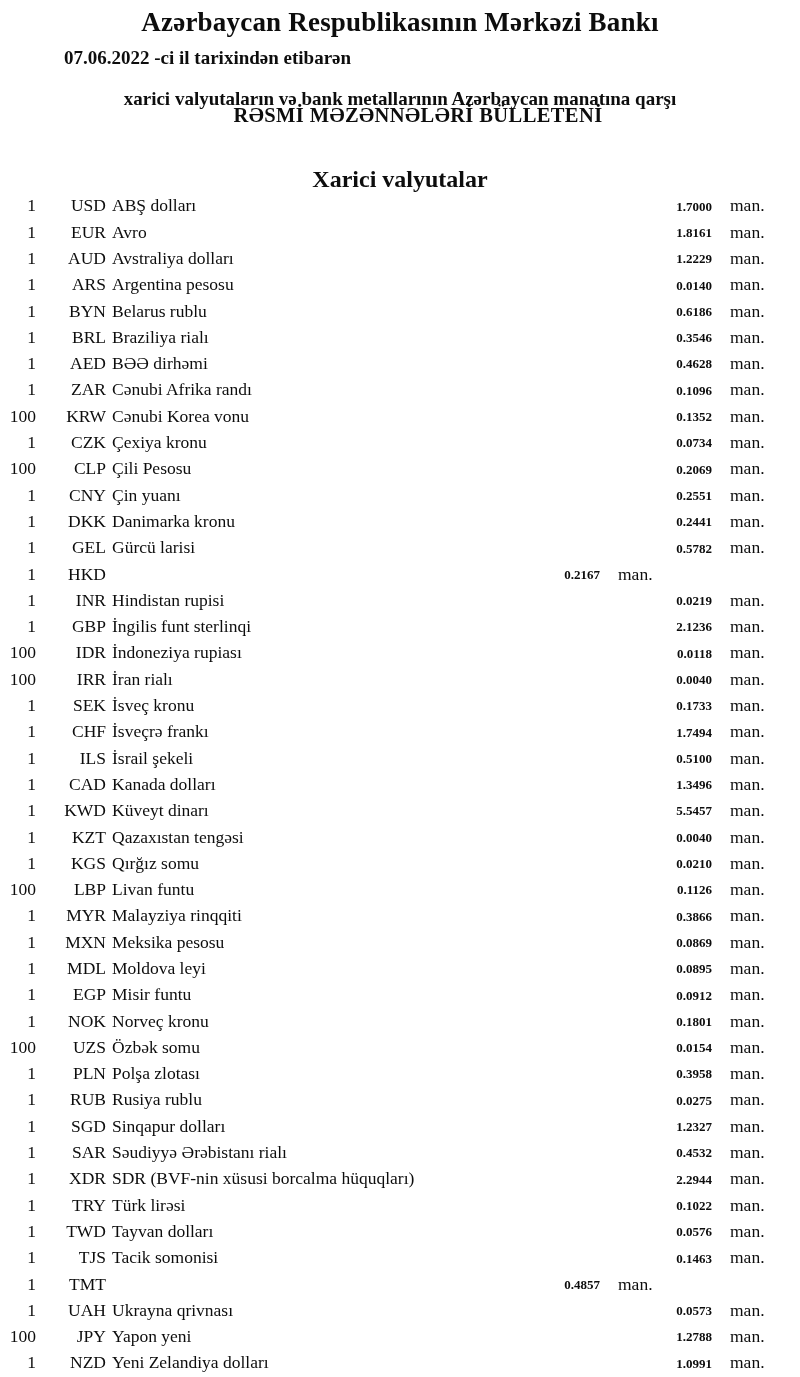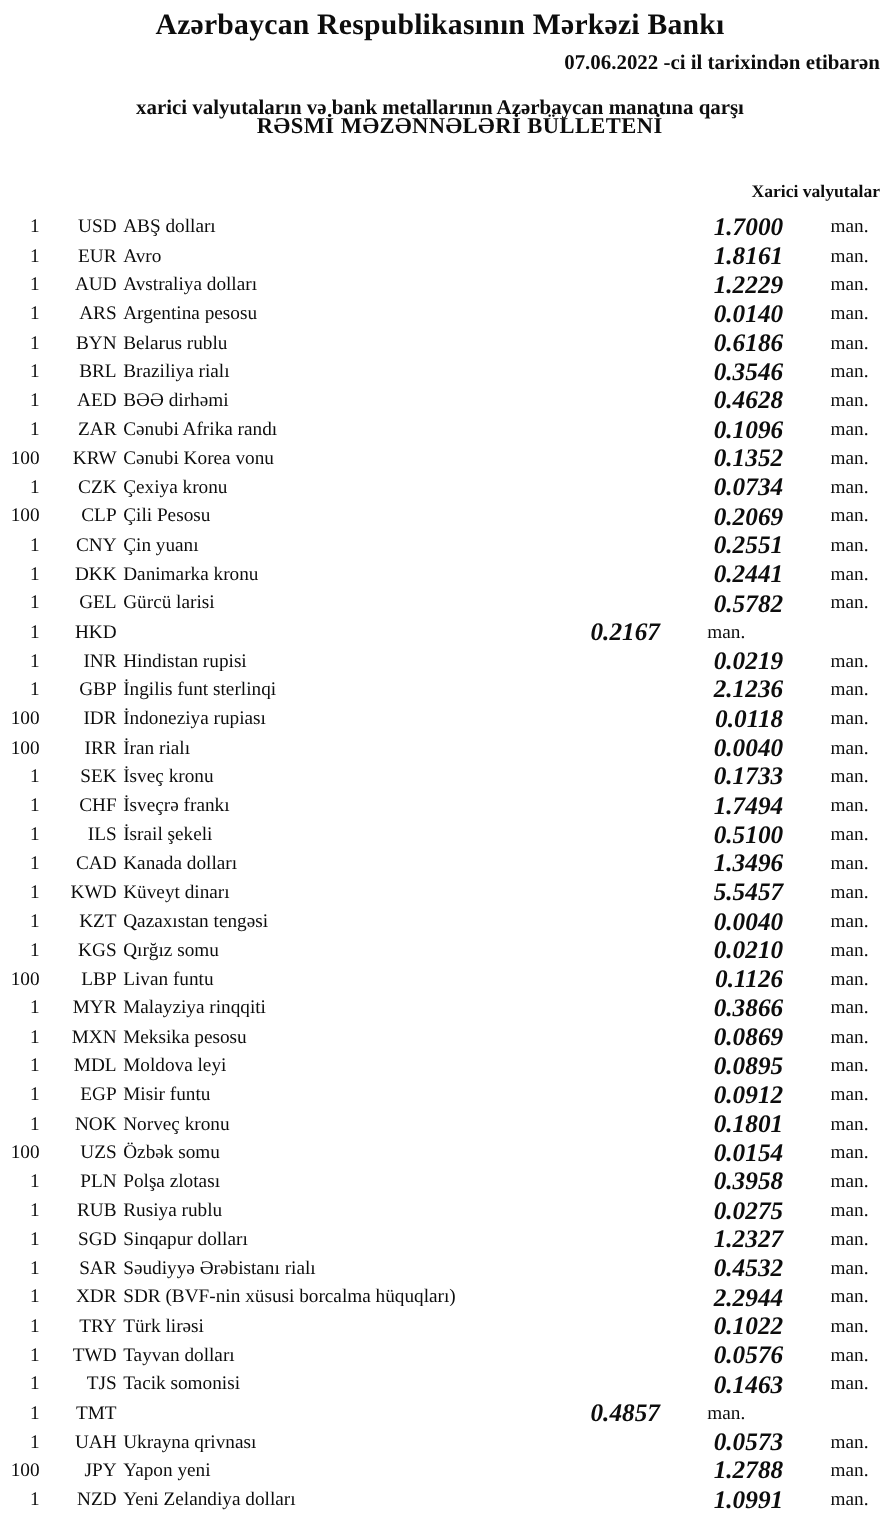--- a/index.html
+++ b/index.html
@@ -20,21 +20,21 @@
     position: absolute;
     top: 7px; left: 0; right: 0;
     text-align: center;
     font-size: 27px;
     font-weight: 700;
     letter-spacing: 0.2px;
   }
   .date-line {
     position: absolute;
     top: 47px; left: 64px; right: 0;
-    text-align: right;
+    text-align: left;
     font-size: 19px;
     font-weight: 700;
   }
   .scope-line {
     position: absolute;
     top: 76px; left: 0; right: 0;
     text-align: center;
     font-size: 19px;
     font-weight: 700;
     margin-top: 12px;
@@ -44,42 +44,42 @@
     top: 104px; left: 0; right: 0;
     text-align: center;
     font-size: 20.5px;
     font-weight: 700;
     letter-spacing: 0.4px;
     padding-left: 36px;
   }
   .section-title {
     position: absolute;
     top: 166px; left: 0; right: 0;
-    text-align: right;
-    font-size: 16px;
+    text-align: center;
+    font-size: 24px;
     font-weight: 700;
   }
   .rates-table {
     position: absolute;
     top: 193px; left: 0; right: 0;
   }
   .rate-row {
     display: grid;
     grid-template-columns: 36px 70px 1fr 112px 88px;
     height: 26.3px;
     align-items: center;
     font-size: 17.5px;
     line-height: 1;
   }
   .cell { white-space: nowrap; }
   .cell.qty   { text-align: right; }
   .cell.code  { text-align: right; }
   .cell.name  { padding-left: 6px; }
-  .cell.rate  { text-align: right; font-weight: 700; font-style: italic; font-size: 23px; }
-  .cell.unit  { padding-left: 32px; margin-left: 11px; }
+  .cell.rate  { text-align: right; font-weight: 700; font-size: 13px; }
+  .cell.unit  { padding-left: 18px; }
 </style>
 </head>
 <body>
 
 <div class="page">
 
   <header>
     <div class="bank-name">Azərbaycan Respublikasının Mərkəzi Bankı</div>
     <div class="date-line">07.06.2022 -ci il tarixindən etibarən</div>
     <div class="scope-line">xarici valyutaların və bank metallarının Azərbaycan manatına qarşı</div>

